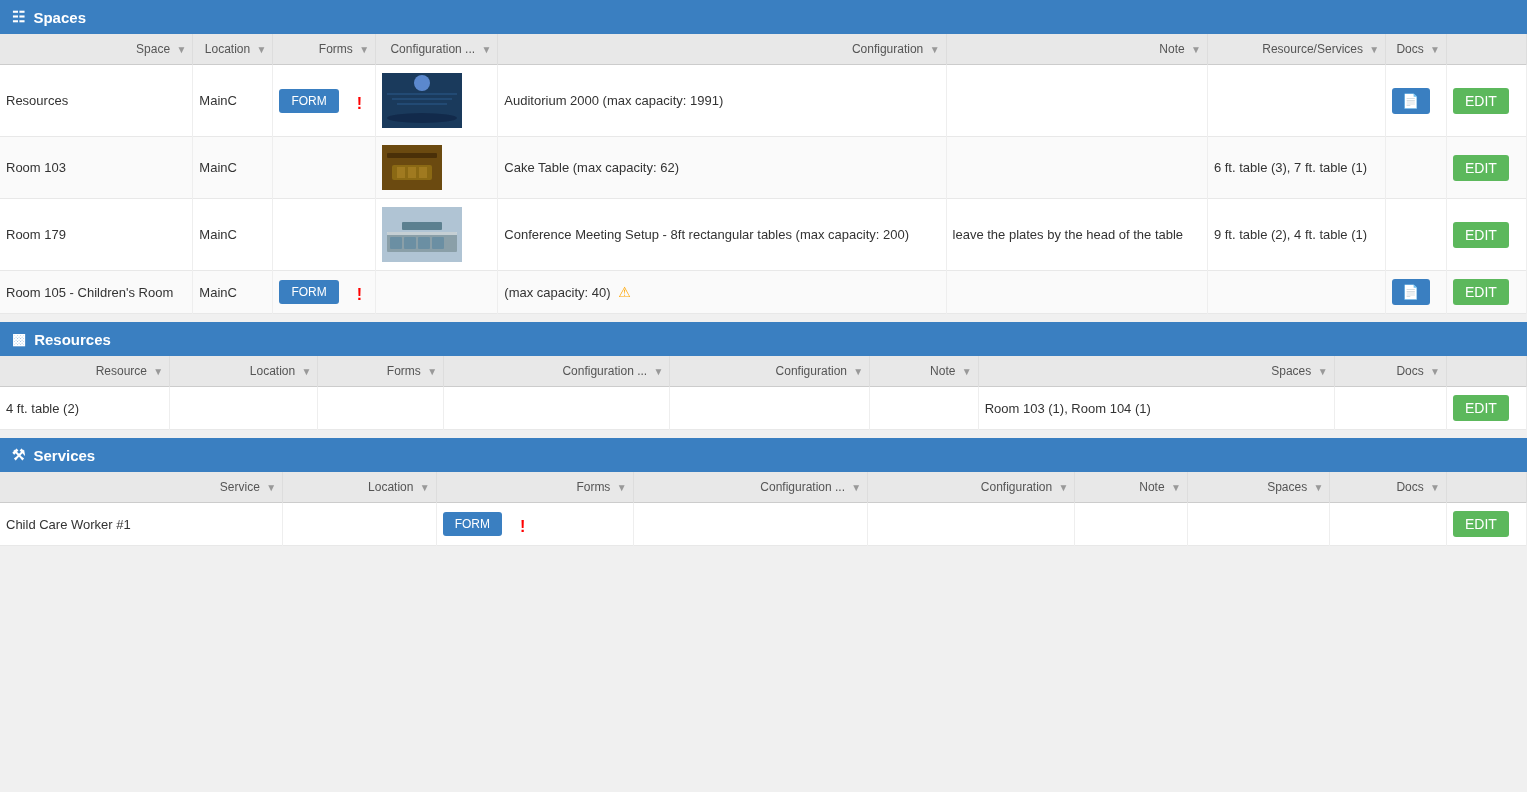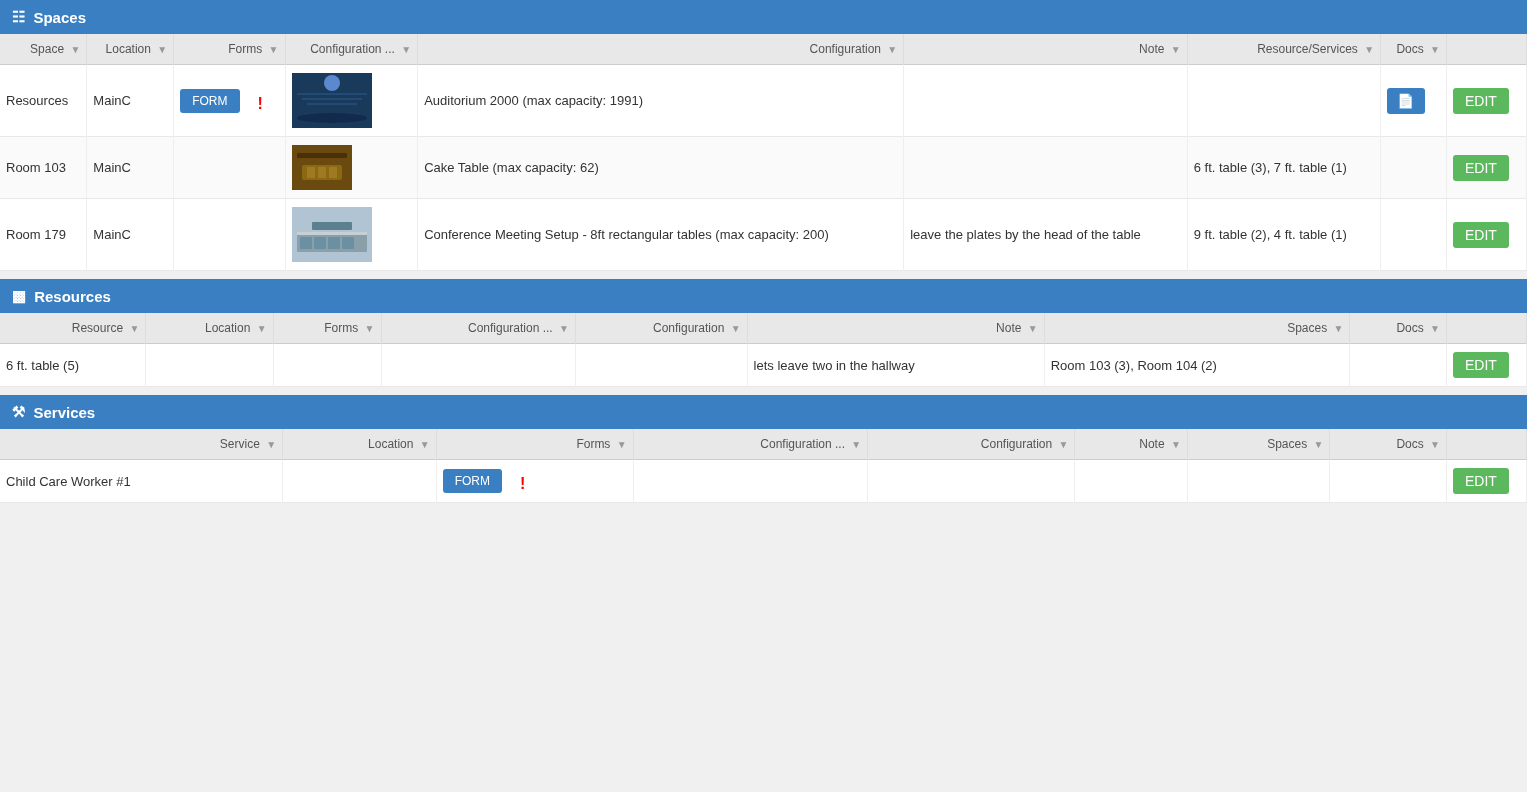--- a/index.html
+++ b/index.html
@@ -239,20 +239,42 @@
           </td>
           <td>Conference Meeting Setup - 8ft rectangular tables (max capacity: 200)</td>
           <td>leave the plates by the head of the table</td>
           <td>9 ft. table (2), 4 ft. table (1)</td>
           <td></td>
           <td>
             <button class="btn-edit">EDIT</button>
           </td>
         </tr>
 
+        <tr>
+          <td>Room 105 - Children's Room</td>
+          <td>MainC</td>
+          <td>
+            <div class="cell-actions">
+              <button class="btn-form">FORM</button>
+              <span class="exclamation">!</span>
+            </div>
+          </td>
+          <td></td>
+          <td>
+            (max capacity: 40) <span class="warning-icon">⚠</span>
+          </td>
+          <td></td>
+          <td></td>
+          <td>
+            <button class="btn-doc">📄</button>
+          </td>
+          <td>
+            <button class="btn-edit">EDIT</button>
+          </td>
+        </tr>
       </tbody>
     </table>
   </div>
 </div>
 
 <div class="section">
   <div class="section-header">
     <span>▩</span>
     <span>Resources</span>
   </div>
@@ -266,27 +288,27 @@
           <th>Configuration ... <span class="filter-icon">▼</span></th>
           <th>Configuration <span class="filter-icon">▼</span></th>
           <th>Note <span class="filter-icon">▼</span></th>
           <th>Spaces <span class="filter-icon">▼</span></th>
           <th>Docs <span class="filter-icon">▼</span></th>
           <th style="width:80px;"></th>
         </tr>
       </thead>
       <tbody>
         <tr>
-          <td>6 ft. table (5)</td>
-          <td></td>
-          <td></td>
-          <td></td>
-          <td></td>
-          <td>lets leave two in the hallway</td>
-          <td>Room 103 (3), Room 104 (2)</td>
+          <td>4 ft. table (2)</td>
+          <td></td>
+          <td></td>
+          <td></td>
+          <td></td>
+          <td></td>
+          <td>Room 103 (1), Room 104 (1)</td>
           <td></td>
           <td>
             <button class="btn-edit">EDIT</button>
           </td>
         </tr>
       </tbody>
     </table>
   </div>
 </div>
 

